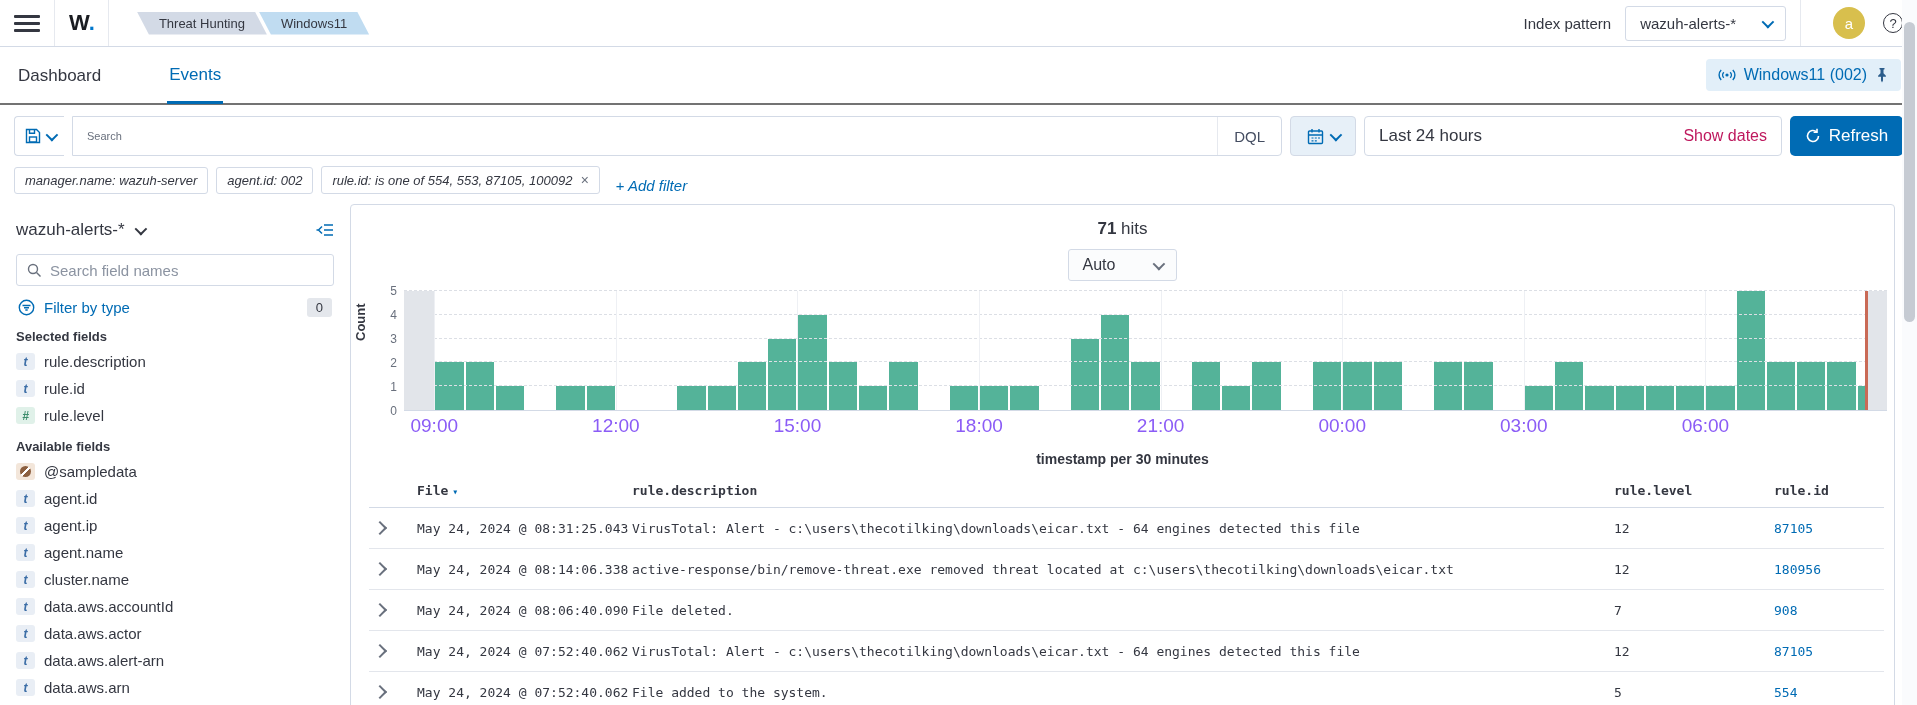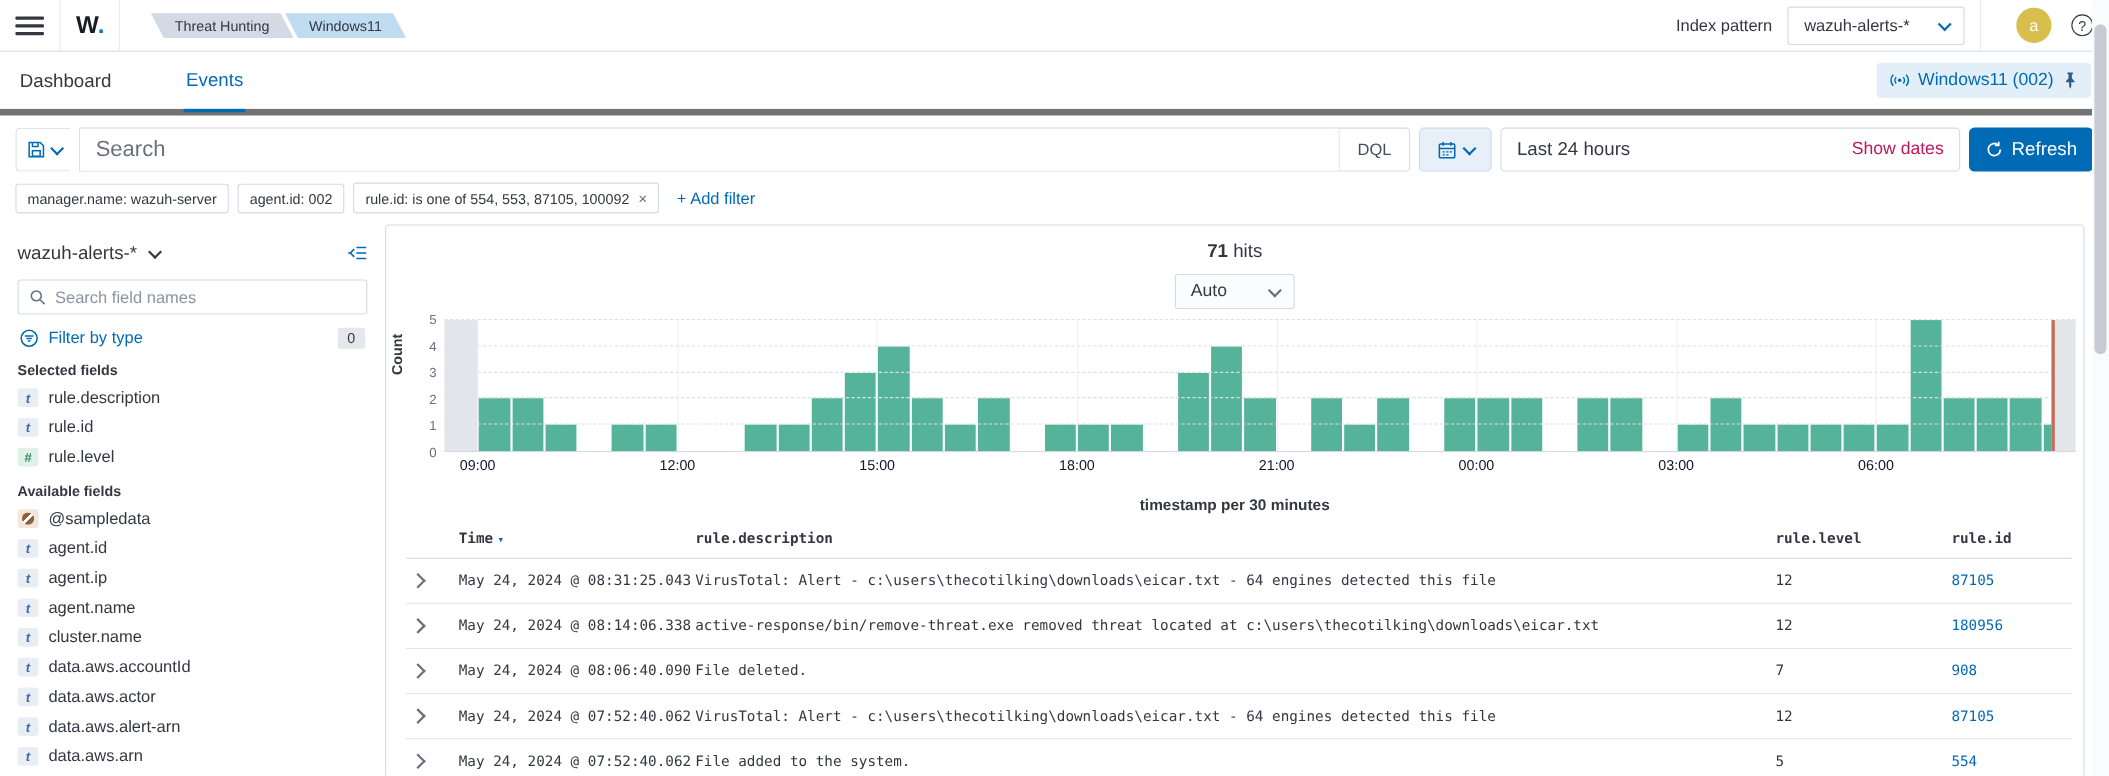--- a/index.html
+++ b/index.html
@@ -23,47 +23,47 @@
   .idx-select { display:flex; align-items:center; gap:26px; border:1px solid #d3dae6; border-radius:3px;
                 background:#fff; padding:8px 14px; font-size:15px; }
   .chev { width:9px; height:9px; border-right:2px solid #006bb4; border-bottom:2px solid #006bb4;
           transform:rotate(45deg) translateY(-2px); display:inline-block; }
   .avatar { width:32px; height:32px; border-radius:50%; background:#d8bf4d; color:#fff; font-size:15px;
             display:flex; align-items:center; justify-content:center; margin:0 18px; }
   .help { width:20px; height:20px; border:1.6px solid #343741; border-radius:50%; font-size:13px;
           display:flex; align-items:center; justify-content:center; color:#343741; }
 
   
-  .tabrow { height:58px; border-bottom:6px solid #737373; display:flex; align-items:center; padding:0 16px; position:relative;text-align:right; }
+  .tabrow { height:58px; border-bottom:2px solid #737373; display:flex; align-items:center; padding:0 16px; position:relative;text-align:right; }
   .tab { font-size:17px; margin-right:52px; padding:18px 2px 16px; cursor:pointer; }
   .tab.active { color:#006bb4; border-bottom:3px solid #006bb4;margin-left:12px; }
   .agent-chip { margin-left:auto; background:#e2eff9; color:#006bb4; border-radius:4px; padding:7px 12px;
                 display:flex; align-items:center; gap:8px; font-size:16px; }
 
   
   .querybar { display:flex; align-items:stretch; padding:11px 14px 6px; gap:8px; }
   .save-box { border:1px solid #d3dae6; border-right:none; border-radius:4px 0 0 4px; width:50px;
               display:flex; align-items:center; justify-content:center; gap:5px; background:#fff; }
   .search-wrap { flex:1; border:1px solid #d3dae6; border-radius:0 4px 4px 0; display:flex; align-items:center; background:#fff; }
-  .search-wrap input { flex:1; border:none; outline:none; font-size:20px; padding:0 14px; height:38px;
+  .search-wrap input { flex:1; border:none; outline:none; font-size:11px; padding:0 14px; height:38px;
                        font-family:"Liberation Sans",sans-serif; color:#404040; }
   .search-wrap input::placeholder { color:#69707d; }
   .dql { font-size:15px; color:#444d61; padding:0 16px; border-left:1px solid #e6e9ef; align-self:stretch;
          display:flex; align-items:center; cursor:pointer; }
   .cal-box { background:#e7f0f8; border:1px solid #d3dae6; border-radius:4px; width:66px;
              display:flex; align-items:center; justify-content:center; gap:6px; }
   .time-box { width:418px; border:1px solid #d3dae6; border-radius:4px; background:#fff; display:flex;
               align-items:center; padding:0 14px; font-size:17px; }
   .show-dates { margin-left:auto; color:#be185d; font-size:16px; cursor:pointer; }
   .refresh-btn { background:#006bb4; color:#fff; border:none; border-radius:5px; width:113px; font-size:17px;
                  display:flex; align-items:center; justify-content:center; gap:8px; cursor:pointer;
                  font-family:"Liberation Sans",sans-serif; }
 
   
-  .filterrow { display:flex; align-items:center; gap:8px; padding:4px 14px 10px; }
+  .filterrow { display:flex; align-items:flex-end; gap:8px; padding:4px 14px 10px;font-style:italic; }
   .pill { border:1px solid #d3dae6; border-radius:3px; background:#fff; font-size:13px; color:#343741;
           padding:5px 10px; display:flex; align-items:center; gap:8px; }
   .pill .x { color:#69707d; font-size:14px; cursor:pointer; }
   .add-filter { color:#006bb4; font-size:15px; margin-left:8px; cursor:pointer; }
 
   
   .content { display:flex; height:505px; }
   .sidebar { width:350px; padding:10px 16px 0; flex-shrink:0; }
   .sb-head { display:flex; align-items:center; justify-content:space-between; margin:6px 0 14px; }
   .sb-title { font-size:17px; display:flex; align-items:center; gap:10px; }
@@ -102,21 +102,21 @@
   .yticks { position:absolute; left:0; top:0; width:46px; height:120px; }
   .ytick { position:absolute; right:0; font-size:12px; color:#69707d; transform:translateY(-50%); }
   .plot { position:absolute; left:53px; right:0; top:0; height:120px; border-bottom:1px solid #d3dae6; }
   .hgrid { position:absolute; left:0; right:0; border-top:1px dashed #dcdfe5; }
   .vgrid { position:absolute; top:0; bottom:0; width:1px; background:#eef0f4; }
   .bars { position:absolute; left:0; right:0; top:0; bottom:0; display:flex; align-items:flex-end; }
   .bar { flex:1; margin:0 1px; background:#54b399; }
   .band { position:absolute; top:0; bottom:0; background:#e2e5ea; }
   .nowline { position:absolute; top:0; bottom:0; width:3px; background:#c96a56; }
   .xticks { position:absolute; left:53px; right:0; top:124px; height:18px; }
-  .xtick { position:absolute; font-size:13px; color:#0f172a; transform:translateX(-50%); }
+  .xtick { position:absolute; font-size:19px; color:#8b5cf6; transform:translateX(-50%); }
   .xlabel { text-align:center; font-size:14px; font-weight:bold; margin-top:2px; }
 
   
   .tablearea { margin:16px 10px 0 18px; }
   .thead { display:flex; font-family:"DejaVu Sans Mono", monospace; font-size:13px; font-weight:bold;
            padding-bottom:9px; border-bottom:1px solid #d3dae6; }
   .trow { display:flex; align-items:center; height:41px; border-bottom:1px solid #e3e6ec;
           font-family:"DejaVu Sans Mono", monospace; font-size:13px; }
   .c-exp { width:48px; color:#69707d; font-size:14px; display:flex; justify-content:flex-start; padding-left:6px; }
   .c-time { width:215px; }
@@ -422,21 +422,21 @@
           <div class="xtick" style="left: 75.5102%;">03:00</div>
           <div class="xtick" style="left: 87.7551%;">06:00</div>
         </div>
     </div>
     <div class="xlabel">timestamp per 30 minutes</div>
 
     <div class="tablearea">
       <div class="thead">
         <div class="c-exp"></div>
         <div class="c-time">
-          <span>Time</span><span class="sort-arrow">▾</span>
+          <span>File</span><span class="sort-arrow">▾</span>
         </div>
         <div class="c-desc">rule.description</div>
         <div class="c-level">rule.level</div>
         <div class="c-id">rule.id</div>
       </div>
 
       <div class="trow">
         <div class="c-exp">
             <span class="expander"></span>
           </div>

